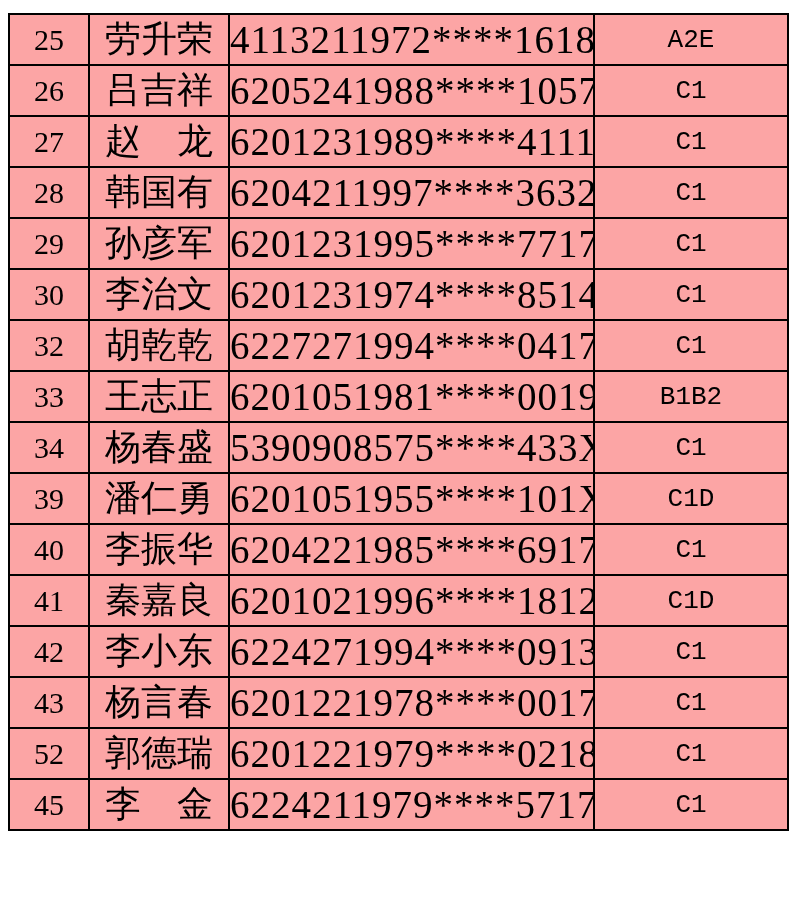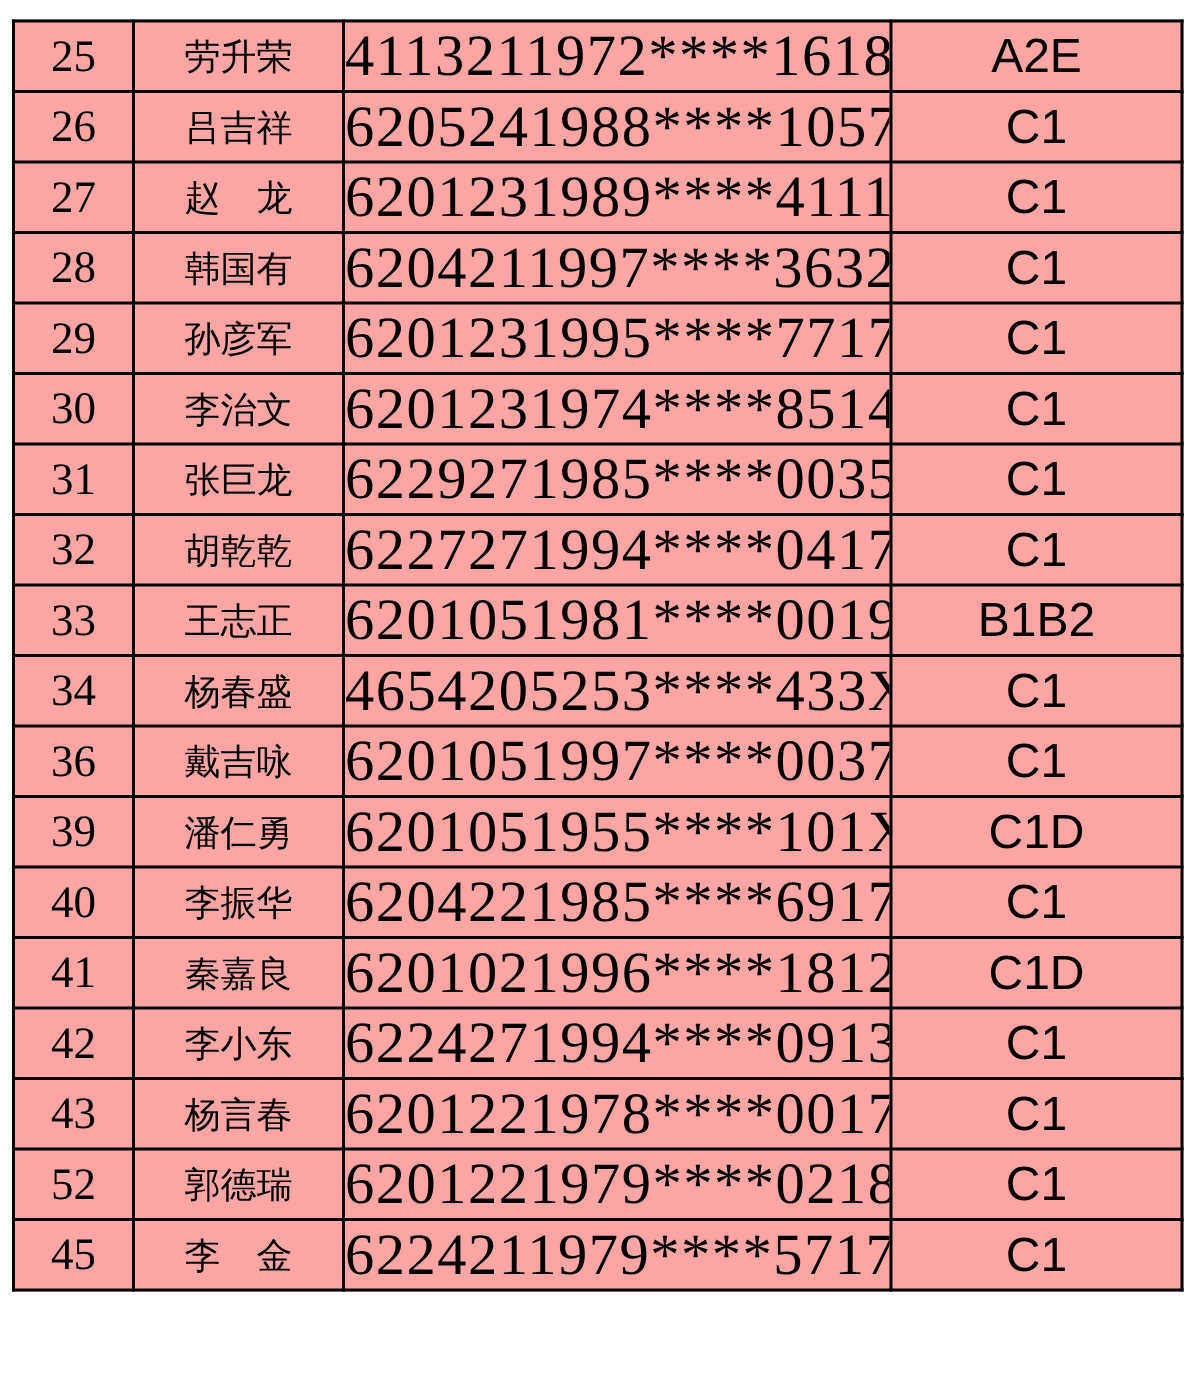--- a/index.html
+++ b/index.html
@@ -27,31 +27,31 @@
     padding: 0;
     height: 40.5px;
     overflow: hidden;
     white-space: nowrap;
   }
   td.col-no {
     font-size: 30px;
     font-family: "Liberation Serif", serif;
   }
   td.col-name {
-    font-size: 24px;
+    font-size: 36px;
     font-family: "Liberation Serif", "DejaVu Sans", serif;
   }
   td.col-id {
     font-size: 39px;
     letter-spacing: 1px;
     font-family: "Liberation Serif", serif;
   }
   td.col-license {
-    font-size: 32px;
-    font-family: Liberation Sans, sans-serif;
+    font-size: 26px;
+    font-family: Liberation Mono, monospace;
     margin-top: 18px;
   }
 </style>
 </head>
 <body>
 
 <table class="roster">
   <colgroup>
     <col style="width:80px">
     <col style="width:140px">
@@ -89,47 +89,35 @@
       <td class="col-id">6201231995****7717</td>
       <td class="col-license">C1</td>
     </tr>
     <tr>
       <td class="col-no">30</td>
       <td class="col-name">李治文</td>
       <td class="col-id">6201231974****8514</td>
       <td class="col-license">C1</td>
     </tr>
     <tr>
-      <td class="col-no">31</td>
-      <td class="col-name">张巨龙</td>
-      <td class="col-id">6229271985****0035</td>
-      <td class="col-license">C1</td>
-    </tr>
-    <tr>
       <td class="col-no">32</td>
       <td class="col-name">胡乾乾</td>
       <td class="col-id">6227271994****0417</td>
       <td class="col-license">C1</td>
     </tr>
     <tr>
       <td class="col-no">33</td>
       <td class="col-name">王志正</td>
       <td class="col-id">6201051981****0019</td>
       <td class="col-license">B1B2</td>
     </tr>
     <tr>
       <td class="col-no">34</td>
       <td class="col-name">杨春盛</td>
-      <td class="col-id">4654205253****433X</td>
-      <td class="col-license">C1</td>
-    </tr>
-    <tr>
-      <td class="col-no">36</td>
-      <td class="col-name">戴吉咏</td>
-      <td class="col-id">6201051997****0037</td>
+      <td class="col-id">5390908575****433X</td>
       <td class="col-license">C1</td>
     </tr>
     <tr>
       <td class="col-no">39</td>
       <td class="col-name">潘仁勇</td>
       <td class="col-id">6201051955****101X</td>
       <td class="col-license">C1D</td>
     </tr>
     <tr>
       <td class="col-no">40</td>

